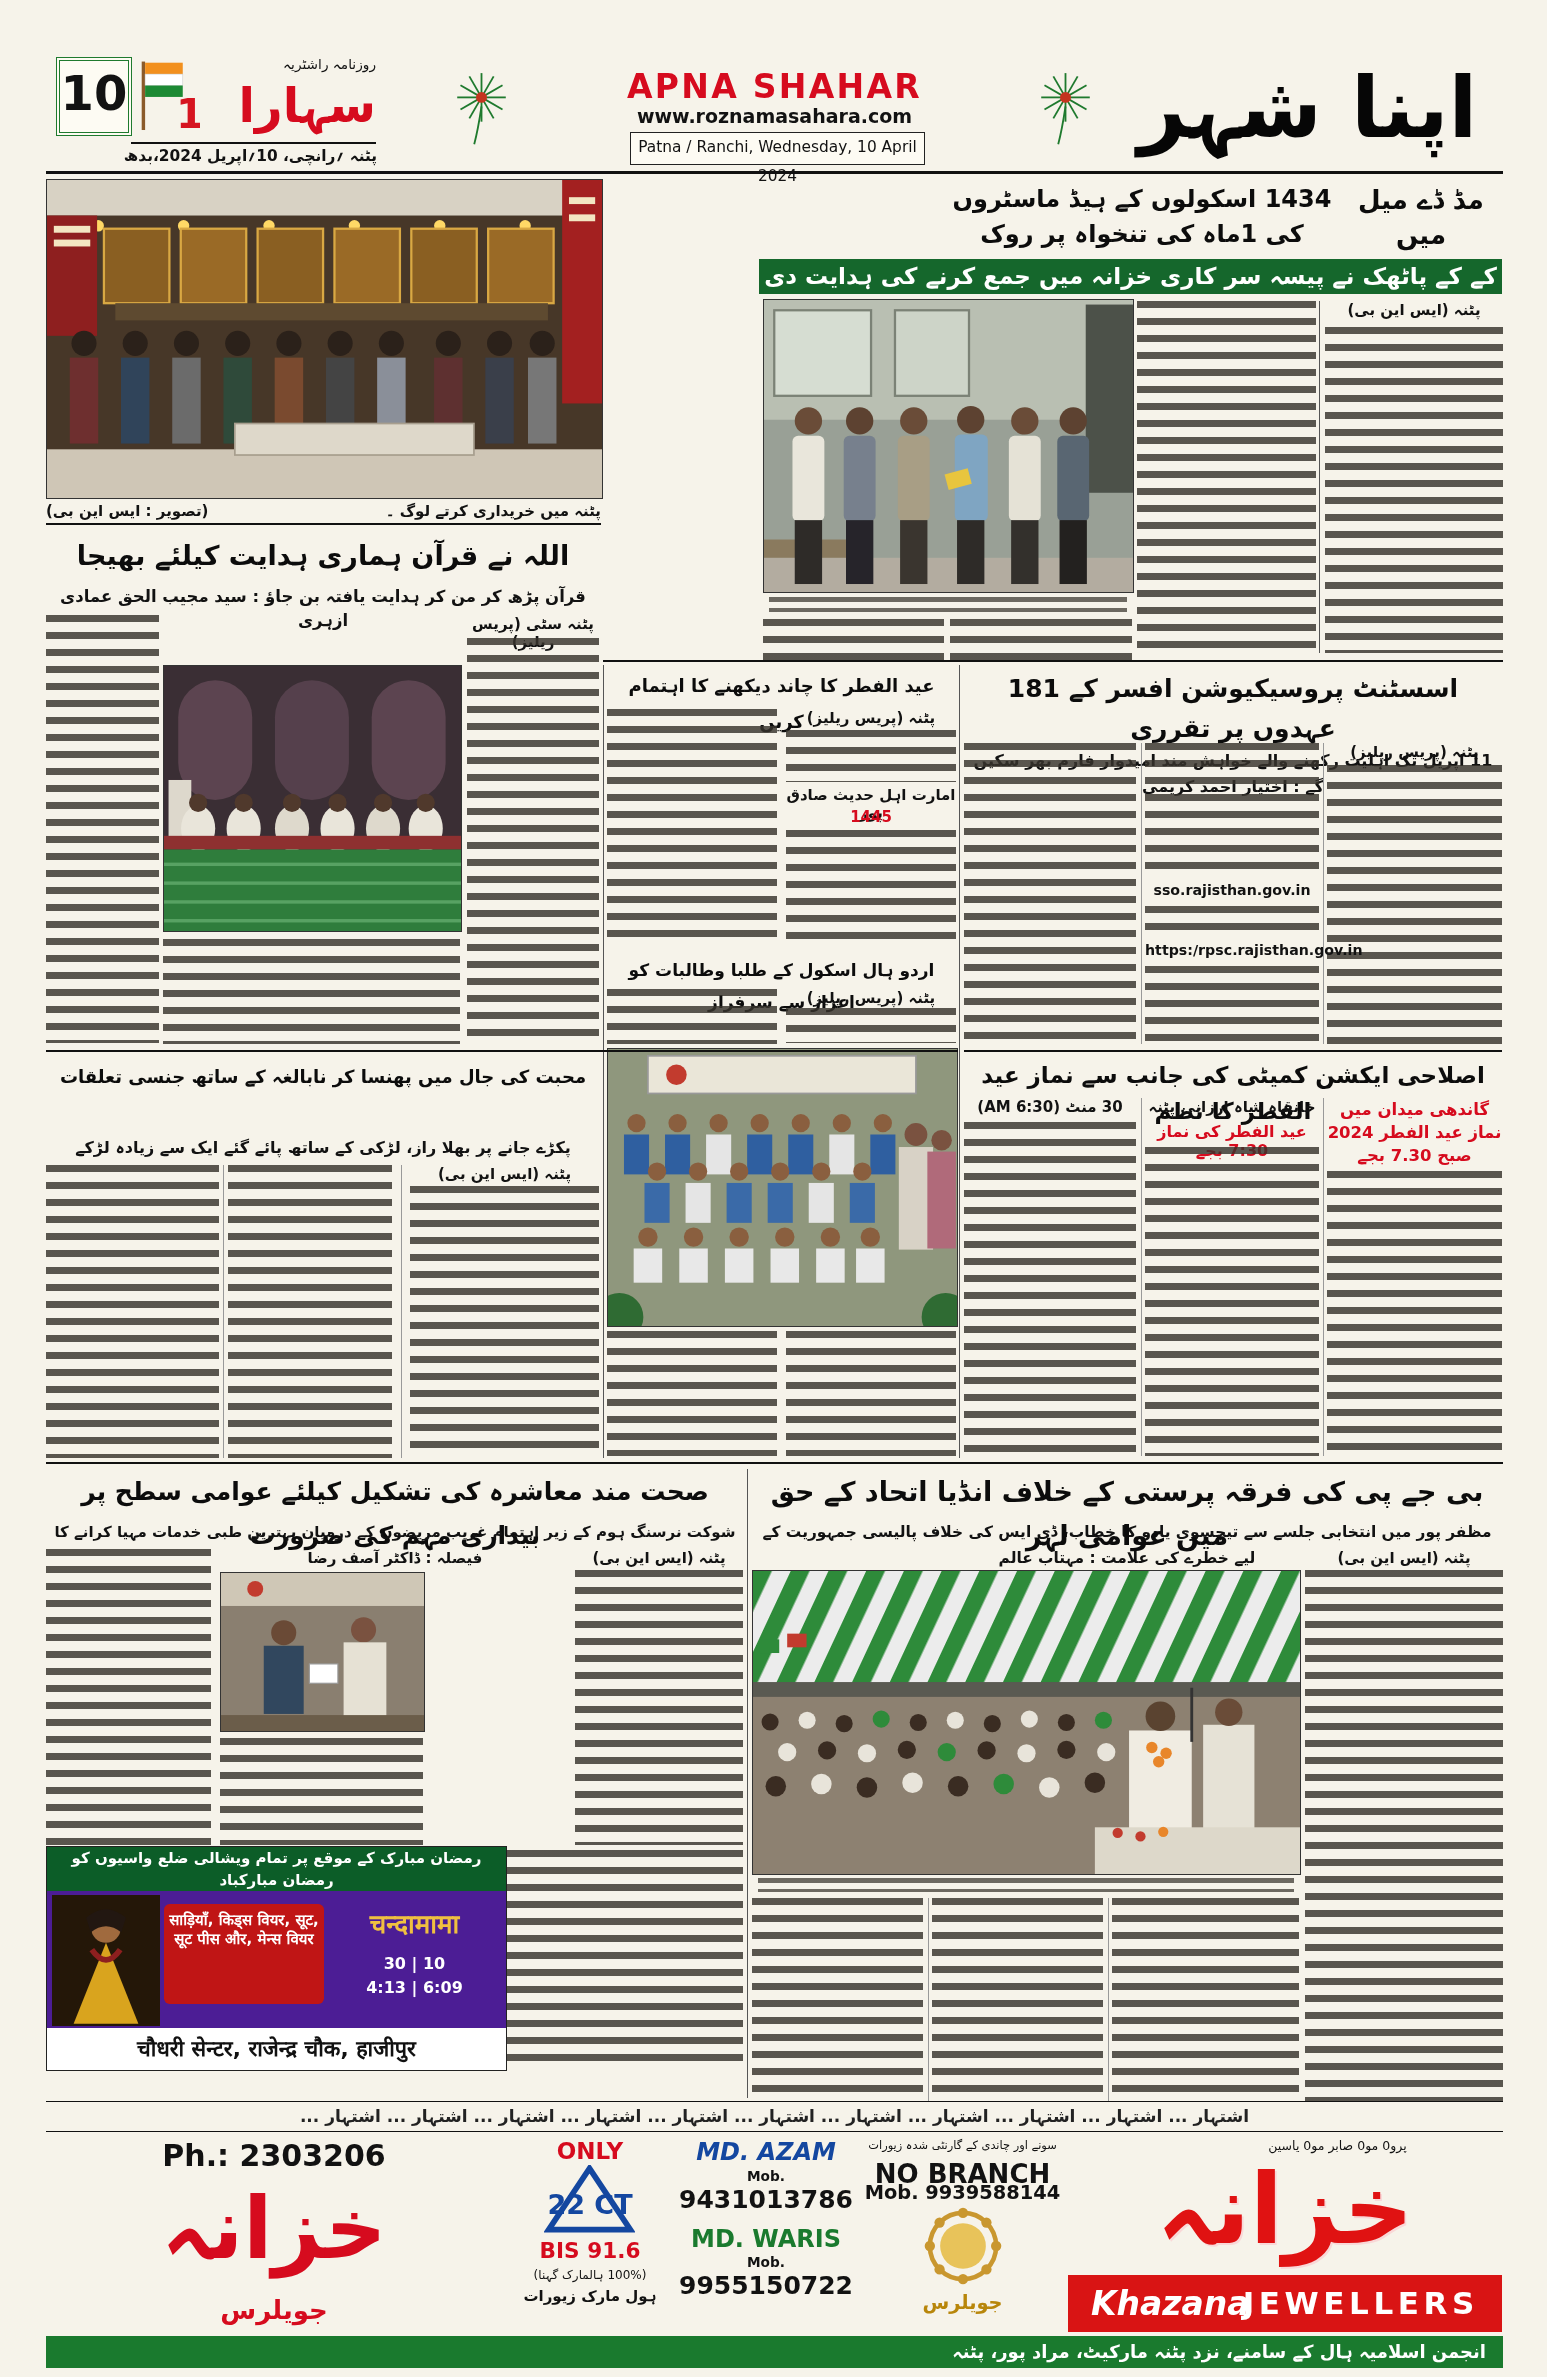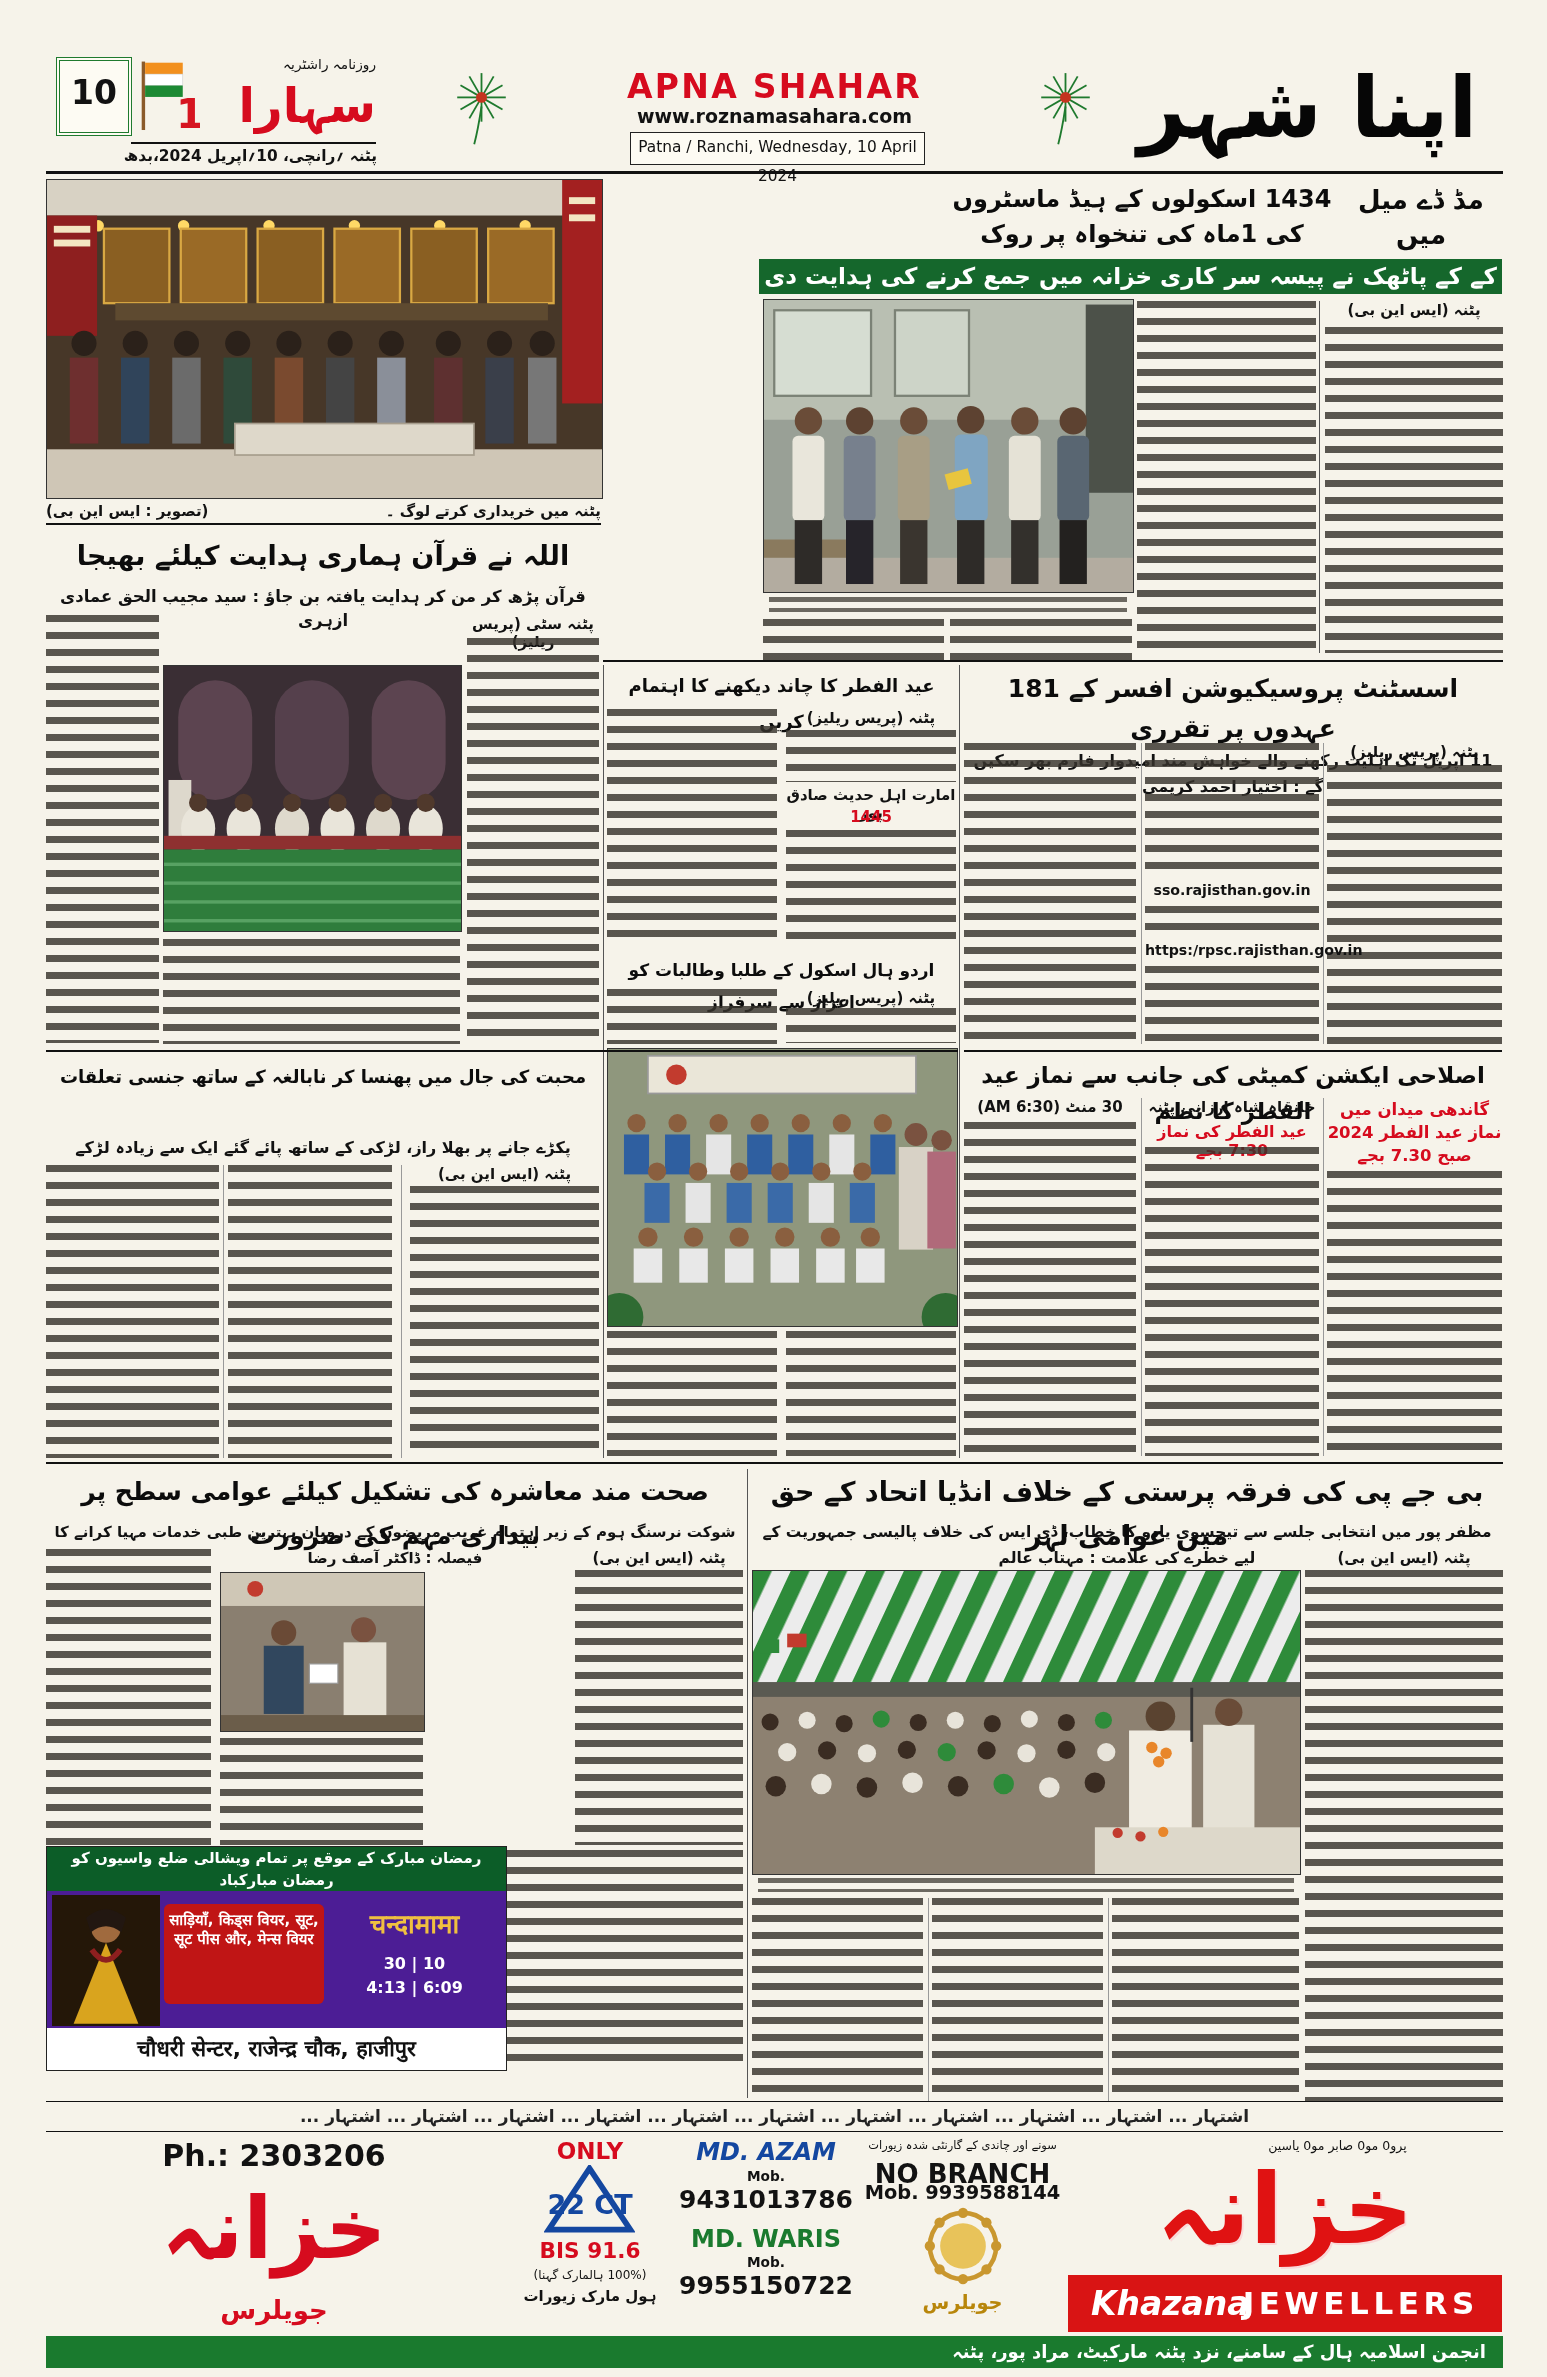--- a/index.html
+++ b/index.html
@@ -22,21 +22,21 @@
   .by{font-weight:bold;direction:rtl;text-align:center;font-size:15px;}
   .greenbar{background:#15672c;color:#fff;font-weight:bold;text-align:center;direction:rtl;}
   svg{display:block;}
 </style>
 </head>
 <body>
 
 <div id="page">
 
   <div class="abs" style="left:56px;top:57px;width:68px;height:71px;border:4px double #1f7a2e;background:#fdfbf3;">
-    <div class="c b" style="font-size:33px;line-height:64px;">10</div>
+    <div class="c b" style="font-size:48px;line-height:64px;">10</div>
   </div>
 
   <div class="abs" style="left:137px;top:57px;width:63px;height:77px;">
     <svg viewBox="0 0 110 135" width="63" height="77">
       <rect x="8" y="8" width="6" height="120" fill="#8a5a2a"></rect>
       <rect x="14" y="10" width="66" height="20" fill="#f2901e"></rect>
       <rect x="14" y="30" width="66" height="20" fill="#ffffff" stroke="#cccccc"></rect>
       <rect x="14" y="50" width="66" height="20" fill="#1d8a34"></rect>
       <text x="68" y="125" font-size="72" font-weight="bold" fill="#d61420">1</text>
     </svg>

